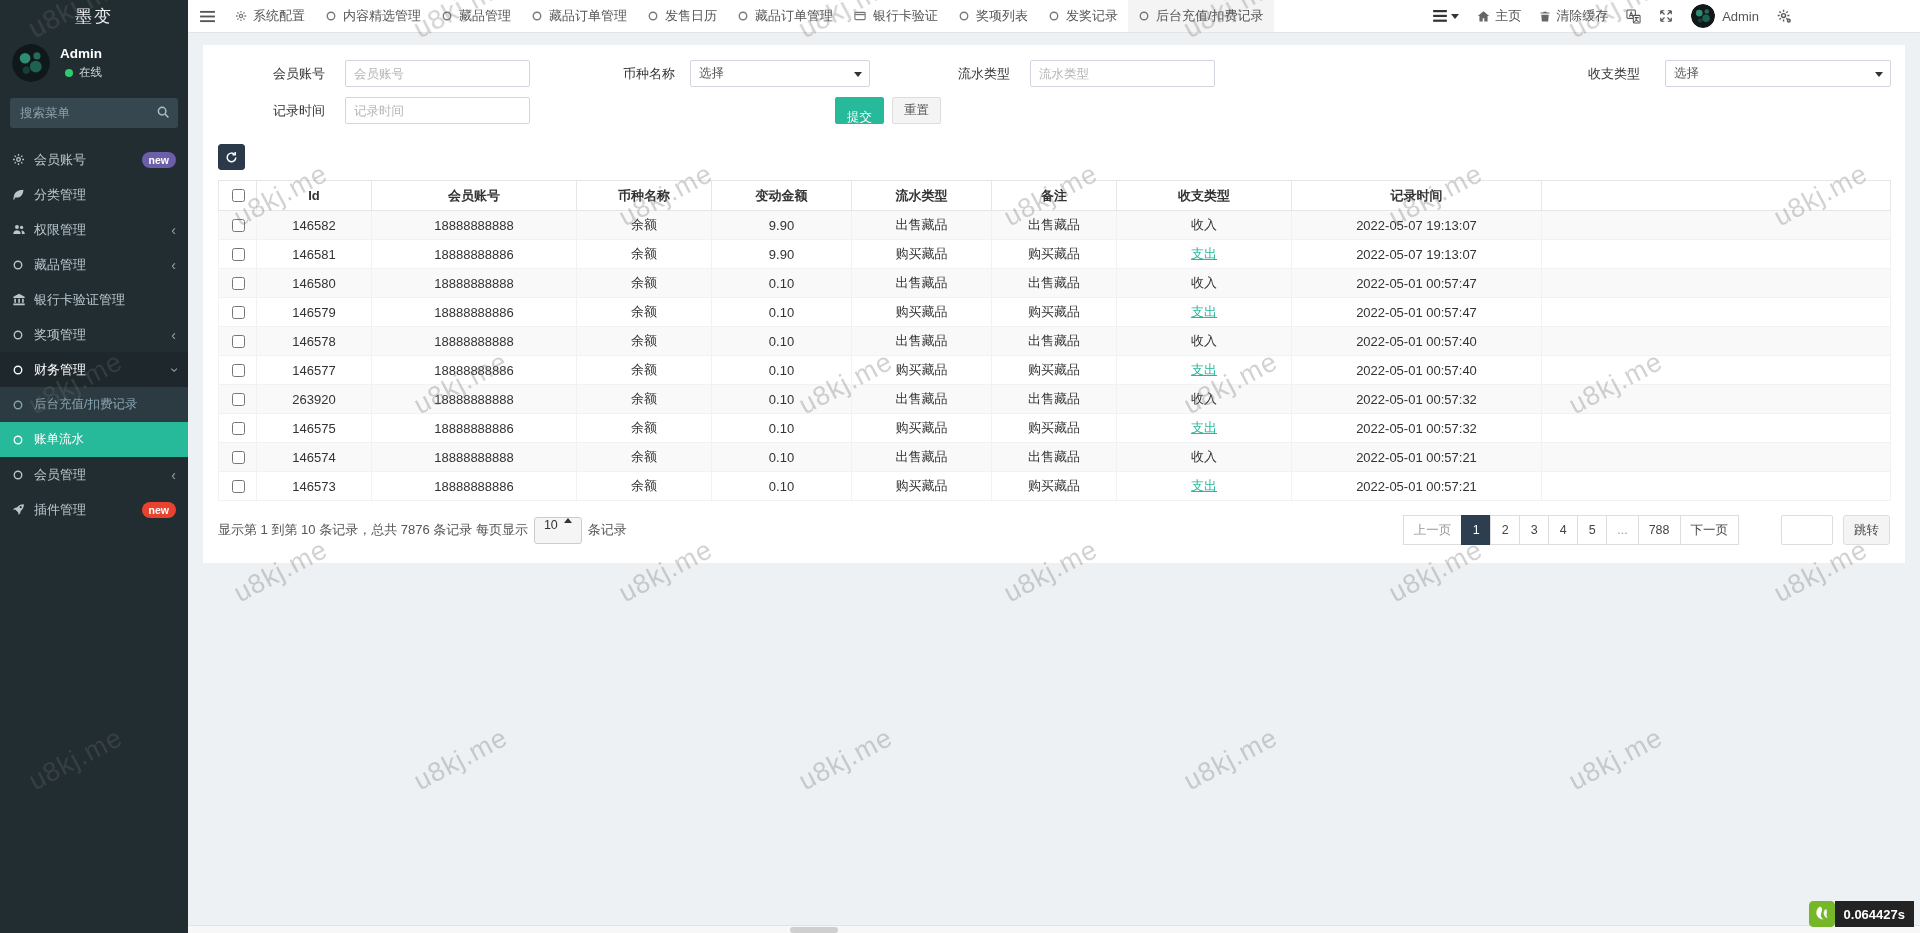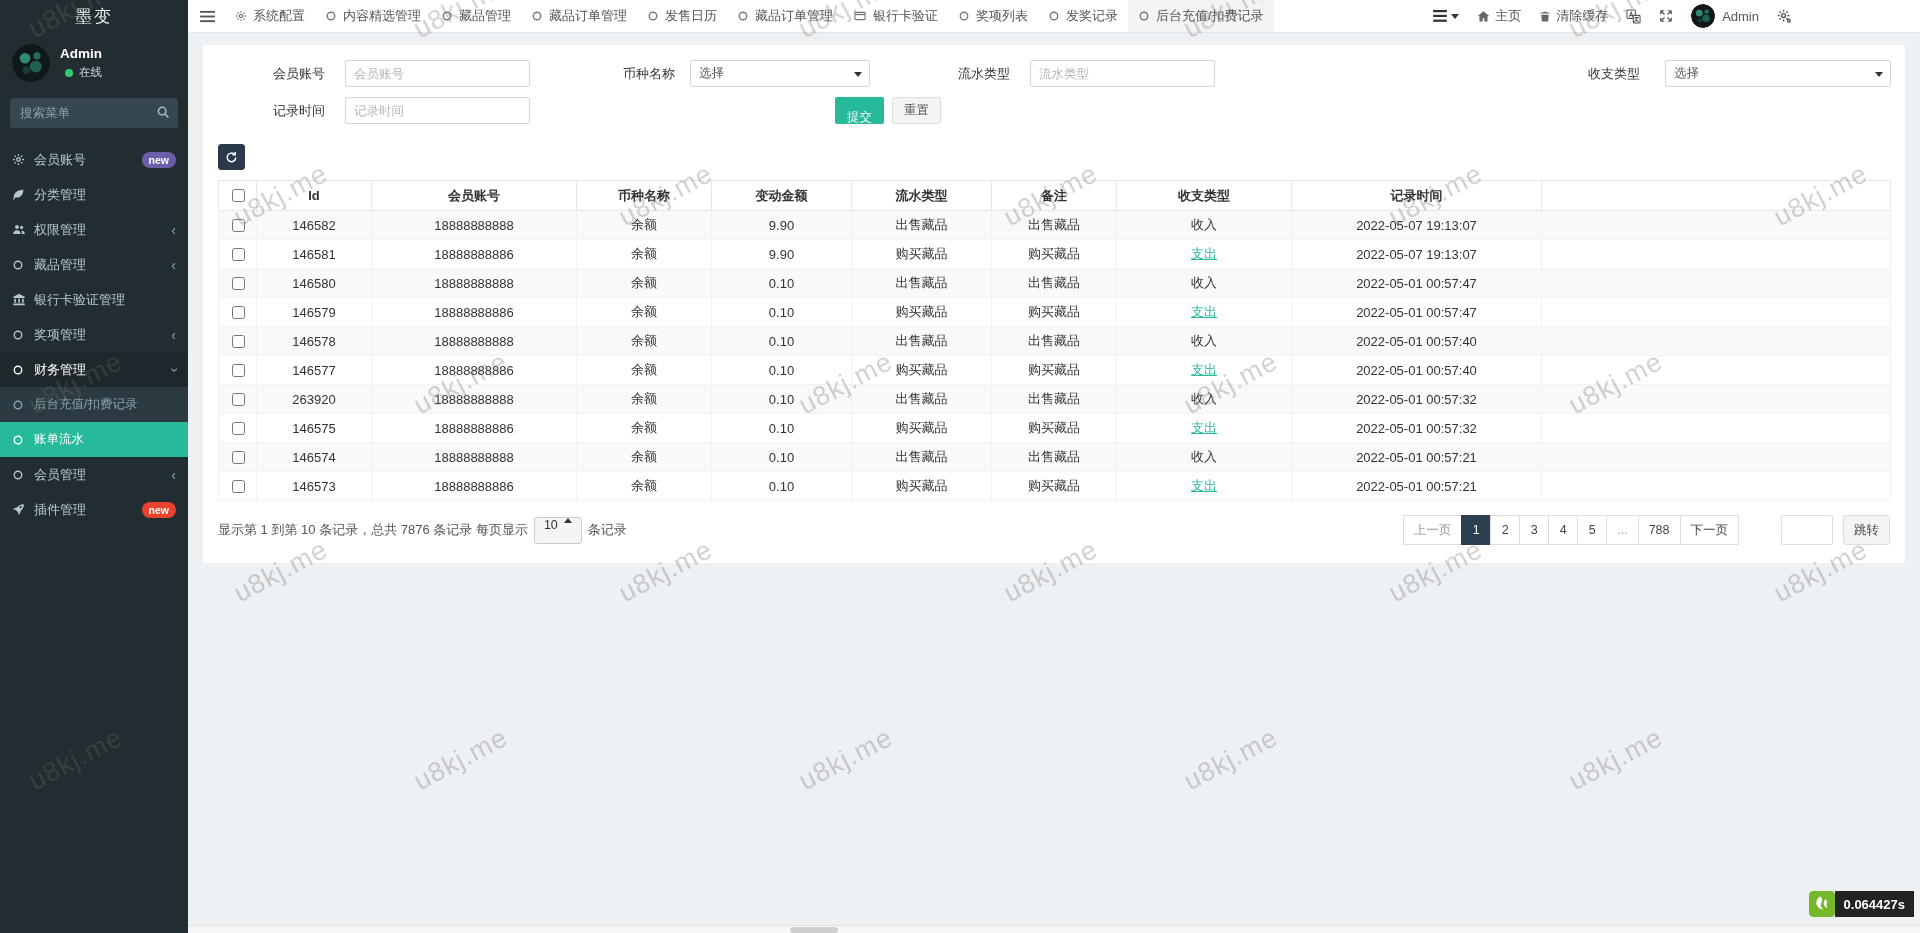--- a/index.html
+++ b/index.html
@@ -94,21 +94,21 @@
     display:flex;align-items:center;justify-content:center;font-size:12.5px;color:#444;cursor:pointer;}
   .pg.prev{color:#999;}
   .pg.active{background:#2c3e50;border-color:#2c3e50;color:#fff;}
   .pg.dots{cursor:default;color:#999;}
   .jump-input{width:52px;height:30px;border:1px solid #ddd;border-radius:2px;margin-left:42px;outline:none;padding:0 6px;font-family:inherit;}
   .jump-btn{height:30px;padding:0 10px;margin-left:10px;background:#f4f4f4;border:1px solid #ddd;border-radius:3px;
     font-size:12.5px;color:#444;cursor:pointer;font-family:inherit;}
   
   .hscrollbar{position:absolute;left:188px;right:0;bottom:0;height:8px;background:#f7f7f7;border-top:1px solid #e3e3e3;z-index:8;}
   .hthumb{position:absolute;left:602px;top:1px;width:48px;height:6px;background:#cfcfcf;border-radius:3px;}
-  .debugbar{position:absolute;right:6px;bottom:16px;height:26px;display:flex;align-items:center;z-index:9;}
+  .debugbar{position:absolute;right:6px;bottom:6px;height:26px;display:flex;align-items:center;z-index:9;}
   .dicon{display:inline-flex;}
   .dtime{height:26px;display:flex;align-items:center;background:#232323;color:#fff;font-size:13px;
     font-weight:bold;padding:0 9px;}
   
   .wm-layer{position:fixed;left:0;top:0;width:1920px;height:933px;pointer-events:none;z-index:70;}
   .wm{position:absolute;font-size:27px;color:rgba(105,105,105,0.30);transform:rotate(-28deg);letter-spacing:1px;}
 </style>
 </head>
 <body>
 

